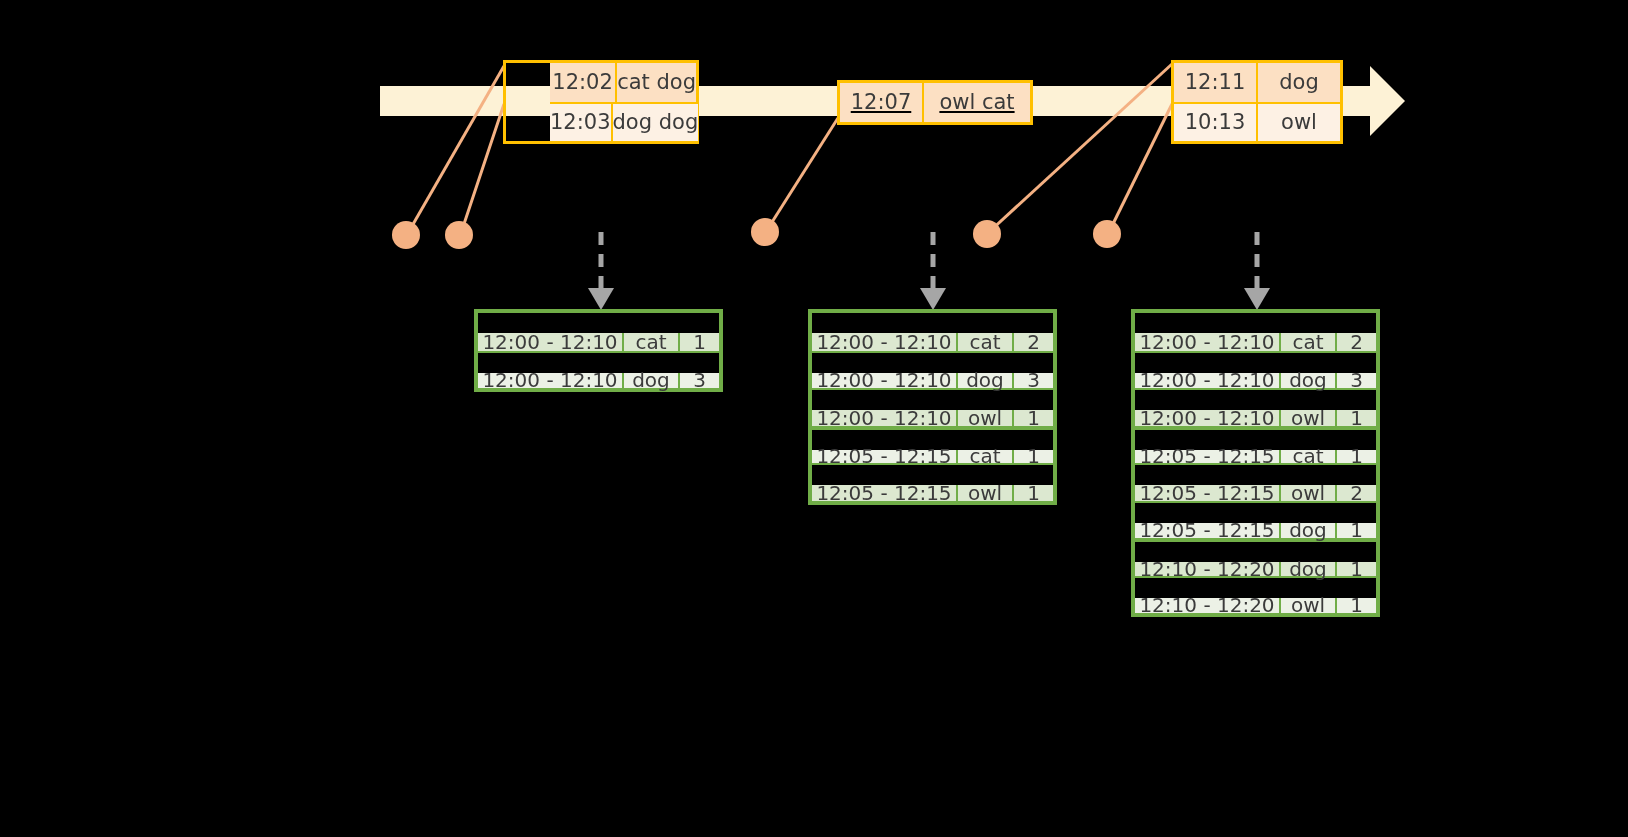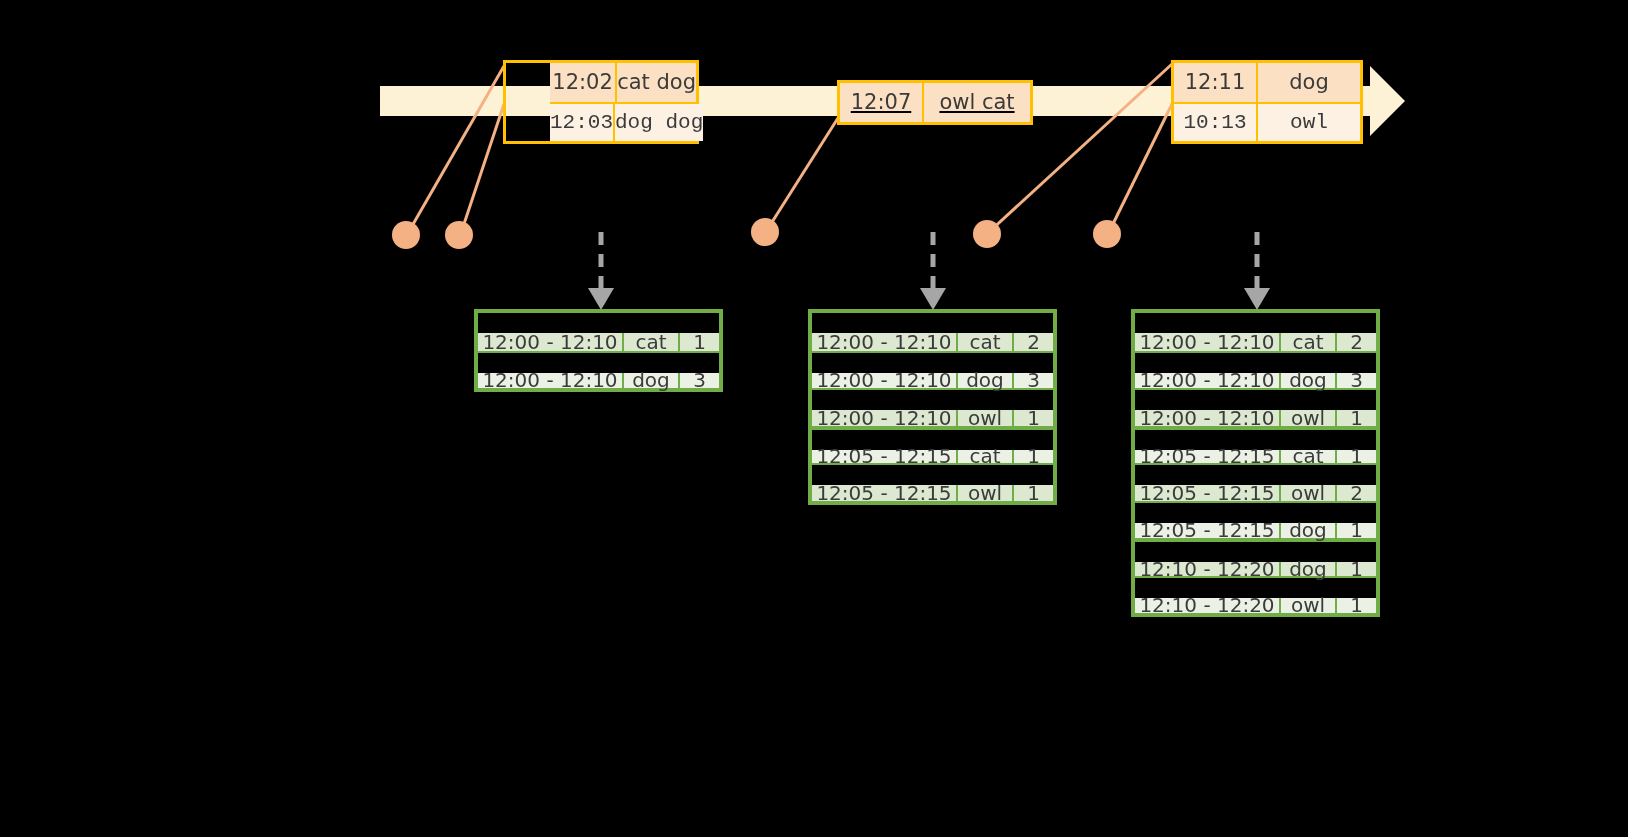--- a/index.html
+++ b/index.html
@@ -35,21 +35,20 @@
     box-sizing: border-box;
     z-index: 5;
   }
   .event-row {
     display: flex;
     height: 39px;
     box-sizing: border-box;
   }
   .event-row + .event-row {
     border-top: 2px solid #FFC000;
-    font-family: Liberation Mono, monospace;
   }
   .event-row.shade-dark .ev-cell { background: #FCE0C3; }
   .event-row.shade-light .ev-cell { background: #FDF1E4; }
   .ev-cell {
     display: flex;
     align-items: center;
     justify-content: center;
     box-sizing: border-box;
     color: #3b3b3b;
     font-size: 21px;
@@ -153,21 +152,21 @@
     </div>
   </div>
 
   <div class="event-box" style="left:837px; top:80px; width:196px;text-decoration:underline;">
     <div class="event-row shade-dark">
       <div class="ev-cell ev-time">12:07</div>
       <div class="ev-cell ev-words">owl cat</div>
     </div>
   </div>
 
-  <div class="event-box" style="left:1171px; top:60px; width:192px;">
+  <div class="event-box" style="left:1171px; top:60px; width:172px;">
     <div class="event-row shade-dark">
       <div class="ev-cell ev-time">12:11</div>
       <div class="ev-cell ev-words">dog</div>
     </div>
     <div class="event-row shade-light">
       <div class="ev-cell ev-time">10:13</div>
       <div class="ev-cell ev-words">owl</div>
     </div>
   </div>
 

